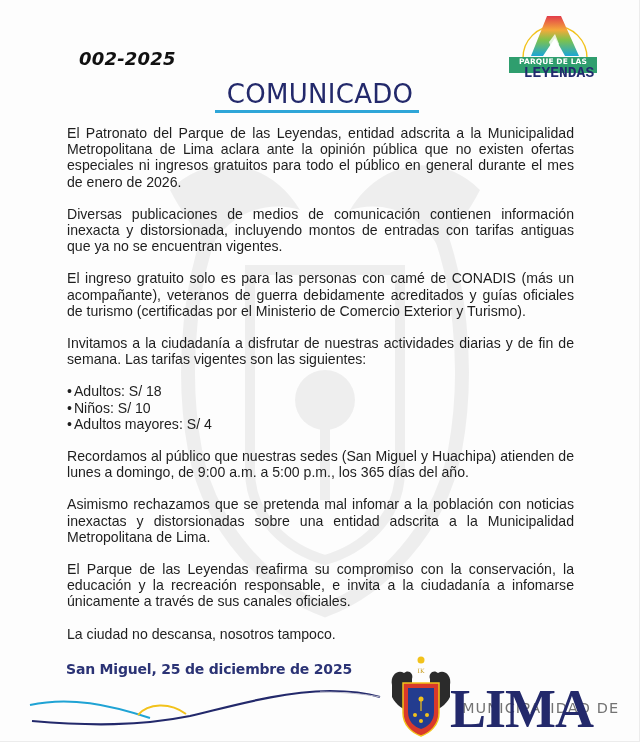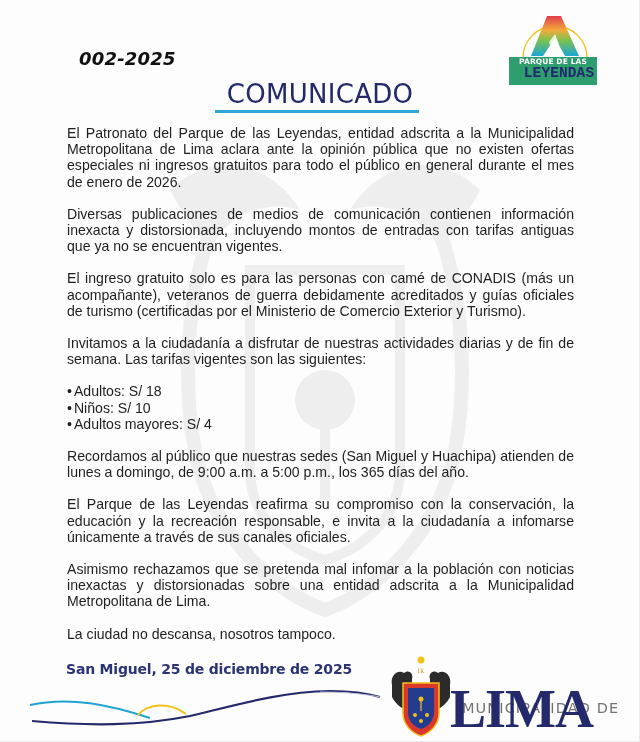--- a/index.html
+++ b/index.html
@@ -48,21 +48,21 @@
       top: 12px;
       width: 100px;
       height: 72px;
     }
     .logo-parque svg { position: absolute; left: 10px; top: 0; }
     .parque-band {
       position: absolute;
       left: 4px;
       top: 45px;
       width: 88px;
-      height: 28px;
+      height: 16px;
       background: #2f9e6e;
       color: #ffffff;
       font-family: "DejaVu Sans", sans-serif;
       font-weight: bold;
       font-size: 7.5px;
       line-height: 10px;
       text-align: center;
       letter-spacing: 0.1px;
     }
     .parque-name {
@@ -225,22 +225,22 @@
     <p class="last-line-left">El ingreso gratuito solo es para las personas con camé de CONADIS (más un acompañante), veteranos de guerra debidamente acreditados y guías oficiales de turismo (certificadas por el Ministerio de Comercio Exterior y Turismo).</p>
     <div class="para-block">
       <p class="last-line-left">Invitamos a la ciudadanía a disfrutar de nuestras actividades diarias y de fin de semana. Las tarifas vigentes son las siguientes:</p>
       <ul class="fare-list">
         <li>Adultos: S/ 18</li>
         <li>Niños: S/ 10</li>
         <li>Adultos mayores: S/ 4</li>
       </ul>
     </div>
     <p class="last-line-left">Recordamos al público que nuestras sedes (San Miguel y Huachipa) atienden de lunes a domingo, de 9:00 a.m. a 5:00 p.m., los 365 días del año.</p>
+    <p class="last-line-left">Asimismo rechazamos que se pretenda mal infomar a la población con noticias inexactas y distorsionadas sobre una entidad adscrita a la Municipalidad Metropolitana de Lima.</p>
     <p class="last-line-left">El Parque de las Leyendas reafirma su compromiso con la conservación, la educación y la recreación responsable, e invita a la ciudadanía a infomarse únicamente a través de sus canales oficiales.</p>
-    <p class="last-line-left">Asimismo rechazamos que se pretenda mal infomar a la población con noticias inexactas y distorsionadas sobre una entidad adscrita a la Municipalidad Metropolitana de Lima.</p>
     <p class="last-line-left">La ciudad no descansa, nosotros tampoco.</p>
   </div>
 
   <div class="date-place">San Miguel, 25 de diciembre de 2025</div>
 
   <svg class="wave" viewBox="0 0 380 62">
     <path d="M10 25 C50 16 90 25 130 38" fill="none" stroke="#1fa3d4" stroke-width="2"></path>
     <path d="M118 35 C128 23 150 22 166 34" fill="none" stroke="#f2c21b" stroke-width="2"></path>
     <path d="M12 41 C70 46 120 46 170 36 C220 24 260 12 310 11 C335 11 350 14 360 17" fill="none" stroke="#23296b" stroke-width="2.2"></path>
     <path d="M300 12 C330 12 350 15 360 17" fill="none" stroke="#bbbbcc" stroke-width="1"></path>

